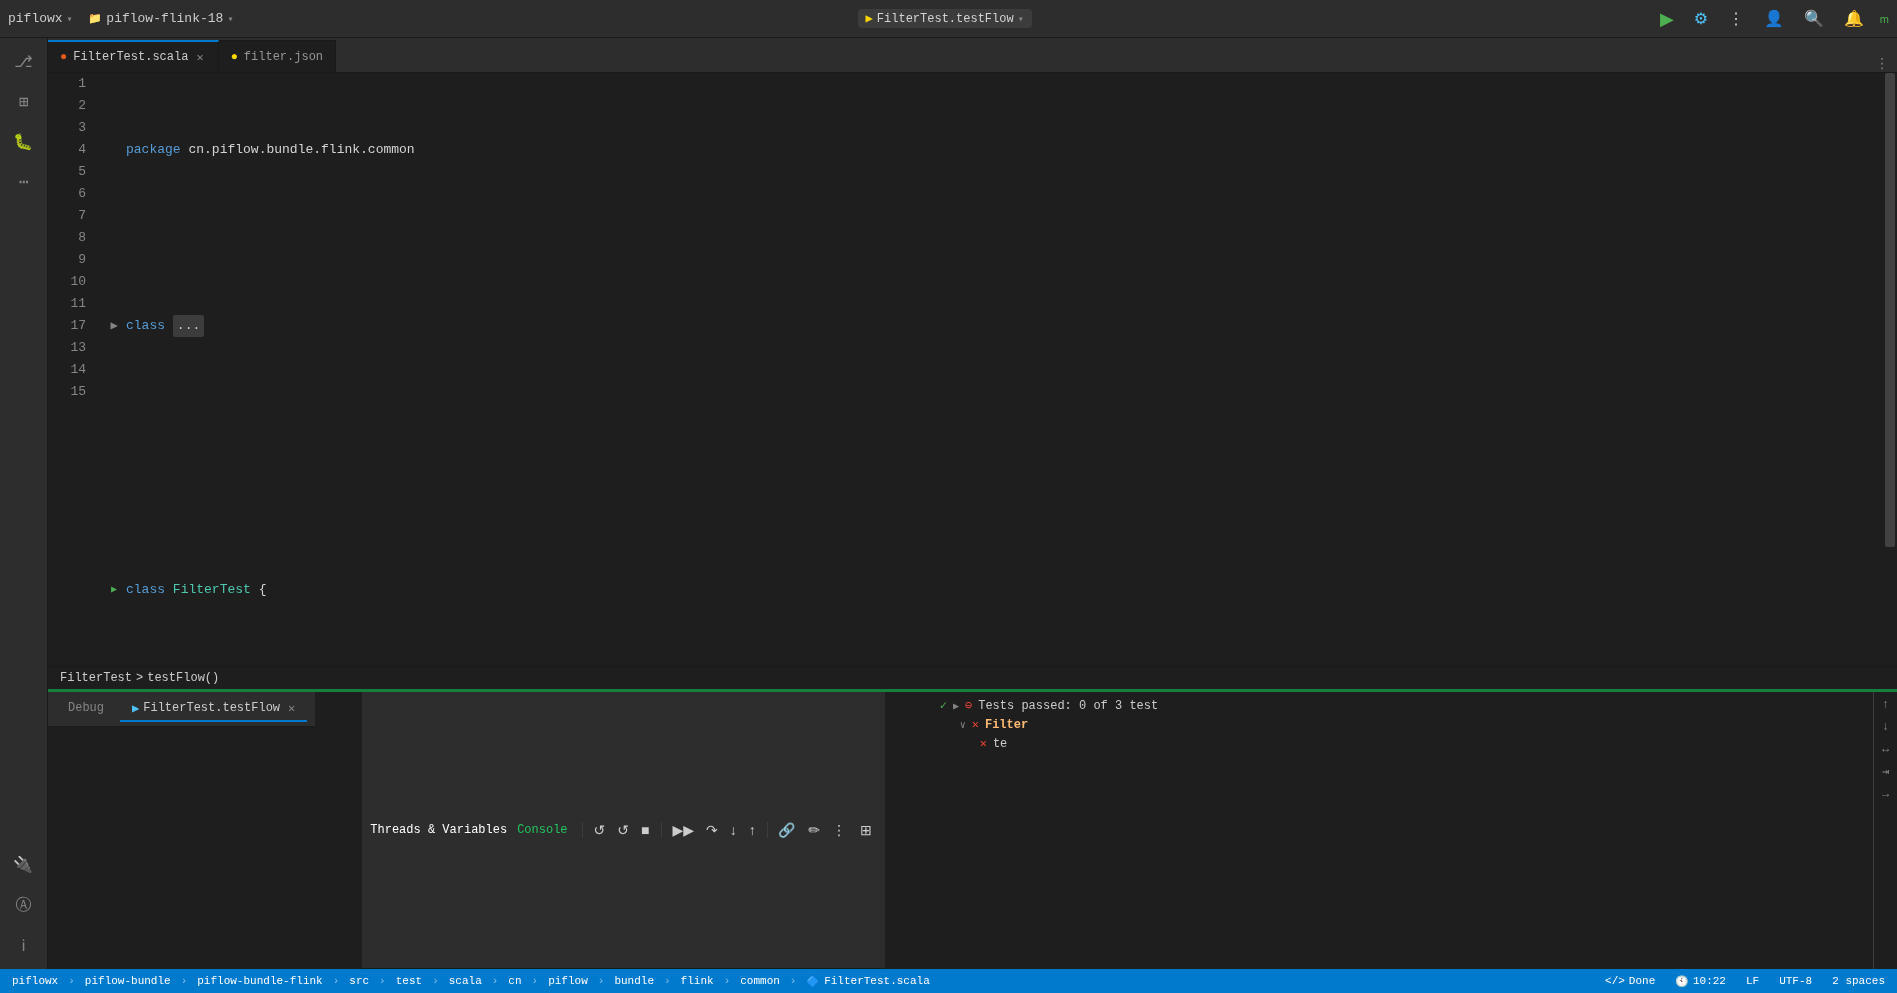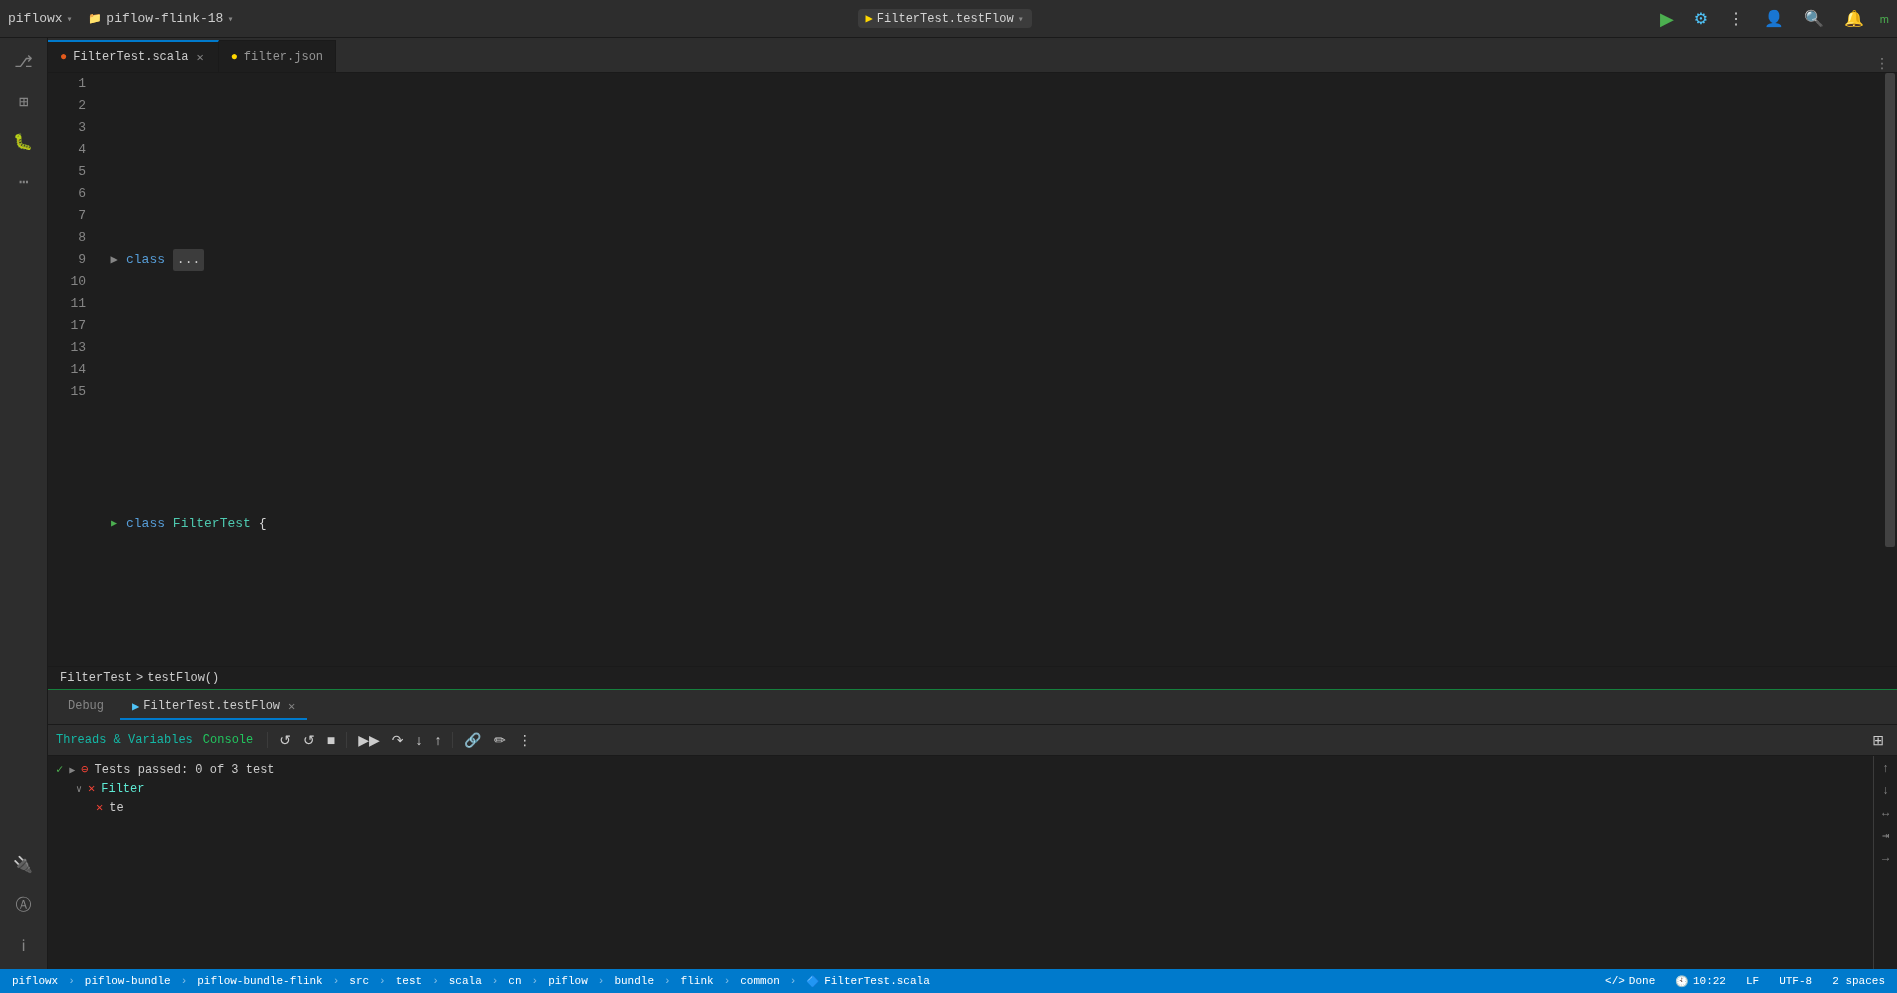--- a/index.html
+++ b/index.html
@@ -258,24 +258,25 @@
       right: 2px;
       top: 2px;
       color: #4caf50;
       font-size: 10px;
     }
 
     
     .debug-panel {
       height: 280px;
       background: #1e1e1e;
-      border-top: 1px solid #15803d;
-      display: flex;
-      flex-direction: column;
-      flex-shrink: 0;
+      border-top: 3px solid #15803d;
+      display: flex;
+      flex-direction: row;
+      flex-shrink: 0;
+      gap: 47px;
     }
     .debug-tabs {
       display: flex;
       background: #2d2d2d;
       height: 35px;
       align-items: center;
       padding: 0 8px;
       border-bottom: 1px solid #1a1a1a;
       gap: 4px;
     }
@@ -468,20 +469,24 @@
         <div>9</div>
         <div>10</div>
         <div>11</div>
         <div>17</div>
         <div>13</div>
         <div>14</div>
         <div>15</div>
       </div>
       <div class="code-content">
         
+        <div class="code-line">
+          <span class="line-marker-space"></span>
+          <span class="kw">package</span>&nbsp;<span class="punc">cn.piflow.bundle.flink.common</span>
+        </div>
         
         <div class="code-line">
           <span class="line-marker-space"></span>
         </div>
         
         <div class="code-line">
           <span class="run-marker" style="color:#858585;font-size:12px;">▶</span>
           <span class="kw">class</span>&nbsp;<span style="background:#3c3c3c;padding:0 4px;border-radius:2px;color:#cccccc;">...</span>
         </div>
         
@@ -536,21 +541,21 @@
           <span>Debug</span>
         </div>
         <div class="debug-tab active debug-tab-icon">
           <span style="color:#4fc3f7;font-size:12px;">▶</span>
           <span>FilterTest.testFlow</span>
           <span style="color:#858585;margin-left:4px;cursor:pointer;">✕</span>
         </div>
       </div>
 
       <div class="debug-toolbar">
-        <span style="font-size:12px;color:#14b8a6;margin-right:8px;">Threads &amp; Variables</span>
+        <span style="font-size:12px;color:#ffffff;margin-right:8px;">Threads &amp; Variables</span>
         <span style="font-size:12px;color:#22c55e;margin-right:8px;cursor:pointer;">Console</span>
         <div class="debug-toolbar-sep"></div>
         <button class="debug-toolbar-btn" title="Rerun">↺</button>
         <button class="debug-toolbar-btn" title="Rerun">↺</button>
         <button class="debug-toolbar-btn" title="Stop">■</button>
         <div class="debug-toolbar-sep"></div>
         <button class="debug-toolbar-btn" title="Resume">▶▶</button>
         <button class="debug-toolbar-btn" title="Step Over">↷</button>
         <button class="debug-toolbar-btn" title="Step Into">↓</button>
         <button class="debug-toolbar-btn" title="Step Out">↑</button>
@@ -568,21 +573,21 @@
           <div class="test-result-row">
             <span class="test-check">✓</span>
             <span class="expand-icon">▶</span>
             <span style="color:#f44336;font-size:12px;">⊖</span>
             <span style="color:#cccccc;">Tests passed: 0 of 3 test</span>
           </div>
 
           <div class="test-result-row" style="padding-left:20px;">
             <span class="expand-icon">∨</span>
             <span class="test-x">✕</span>
-            <span style="color:#5eead4;">Filter</span>
+            <span style="color:#fdba74;font-weight:bold;">Filter</span>
           </div>
 
           <div class="test-result-row" style="padding-left:40px;">
             <span class="test-x">✕</span>
             <span style="color:#cccccc;">te</span>
           </div>
         </div>
 
         <div class="debug-panel-right-icons">
           <span class="debug-right-icon">↑</span>

